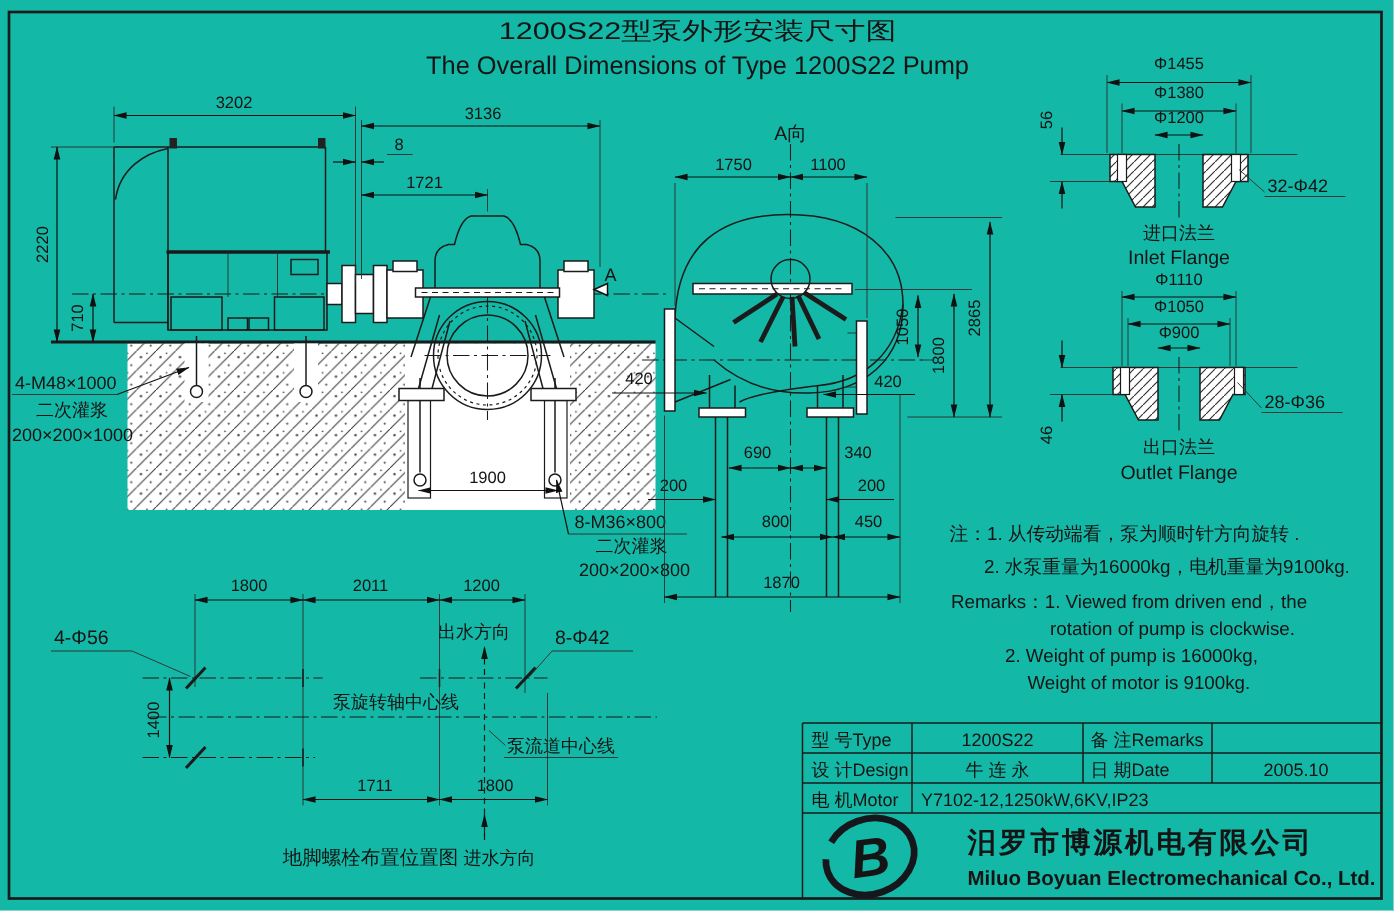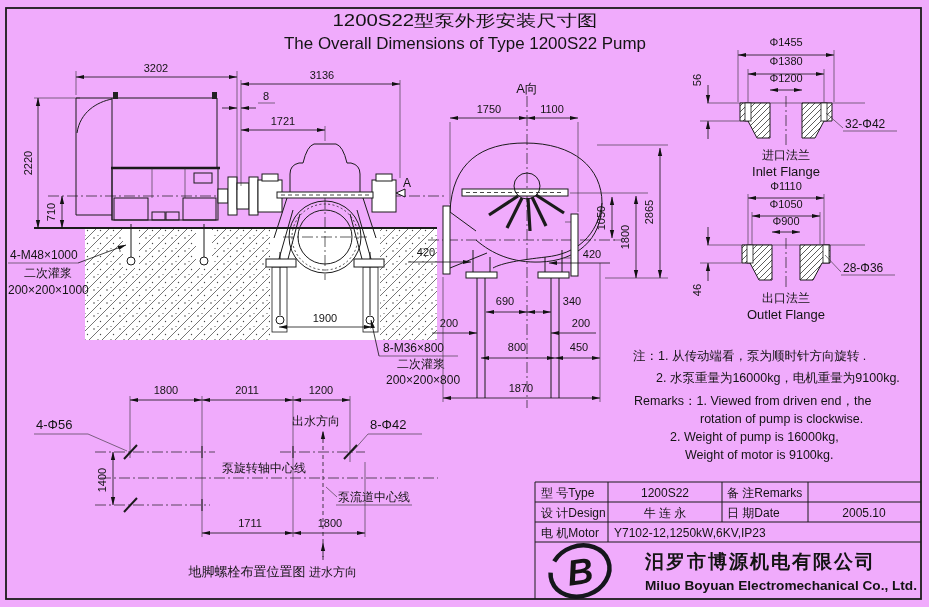--- a/index.html
+++ b/index.html
@@ -1,16 +1,16 @@
 <!DOCTYPE html>
 <html><head>
 <meta charset="utf-8">
 <style>
   html,body{margin:0;padding:0;background:#e8e8e8;}
-  .sheet{position:relative;width:929px;height:607px;background:#f0abfc;margin:0 auto;overflow:hidden;
+  .sheet{position:relative;width:929px;height:607px;background:#14b8a6;margin:0 auto;overflow:hidden;
          font-family:"Liberation Sans","DejaVu Sans",sans-serif;}
   svg{position:absolute;left:0;top:0;}
   svg text{fill:#141414;font-family:"Liberation Sans","DejaVu Sans",sans-serif;}
   .ln{stroke:#1b1b1b;stroke-width:1;fill:none;}
   .thk{stroke:#1b1b1b;stroke-width:2;fill:none;}
   .thin{stroke:#2b2b2b;stroke-width:0.6;fill:none;}
   .cl{stroke:#1b1b1b;stroke-width:0.7;fill:none;stroke-dasharray:11 3 2 3;}
   .dot{stroke:#1b1b1b;stroke-width:0.8;fill:none;stroke-dasharray:2 2.4;}
   .dsh{stroke:#1b1b1b;stroke-width:0.8;fill:none;stroke-dasharray:4 3;}
   .dim{stroke:#111;stroke-width:0.8;fill:none;marker-start:url(#arr);marker-end:url(#arr);}

